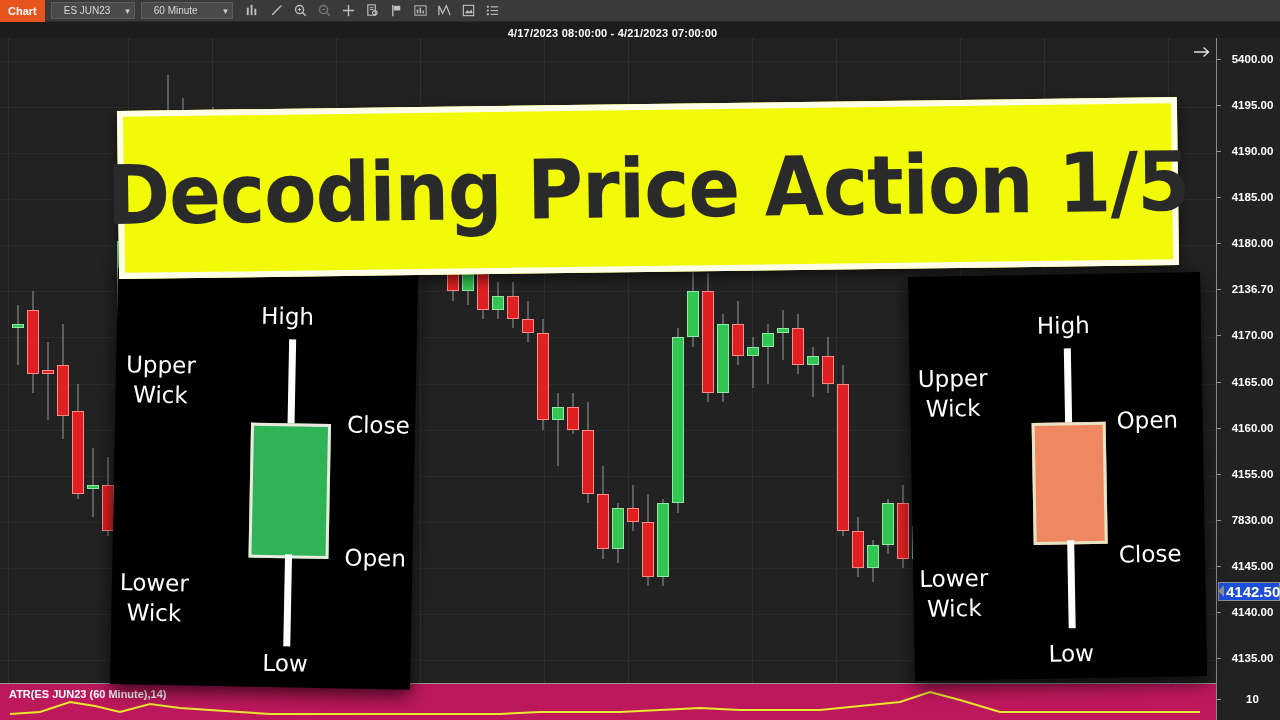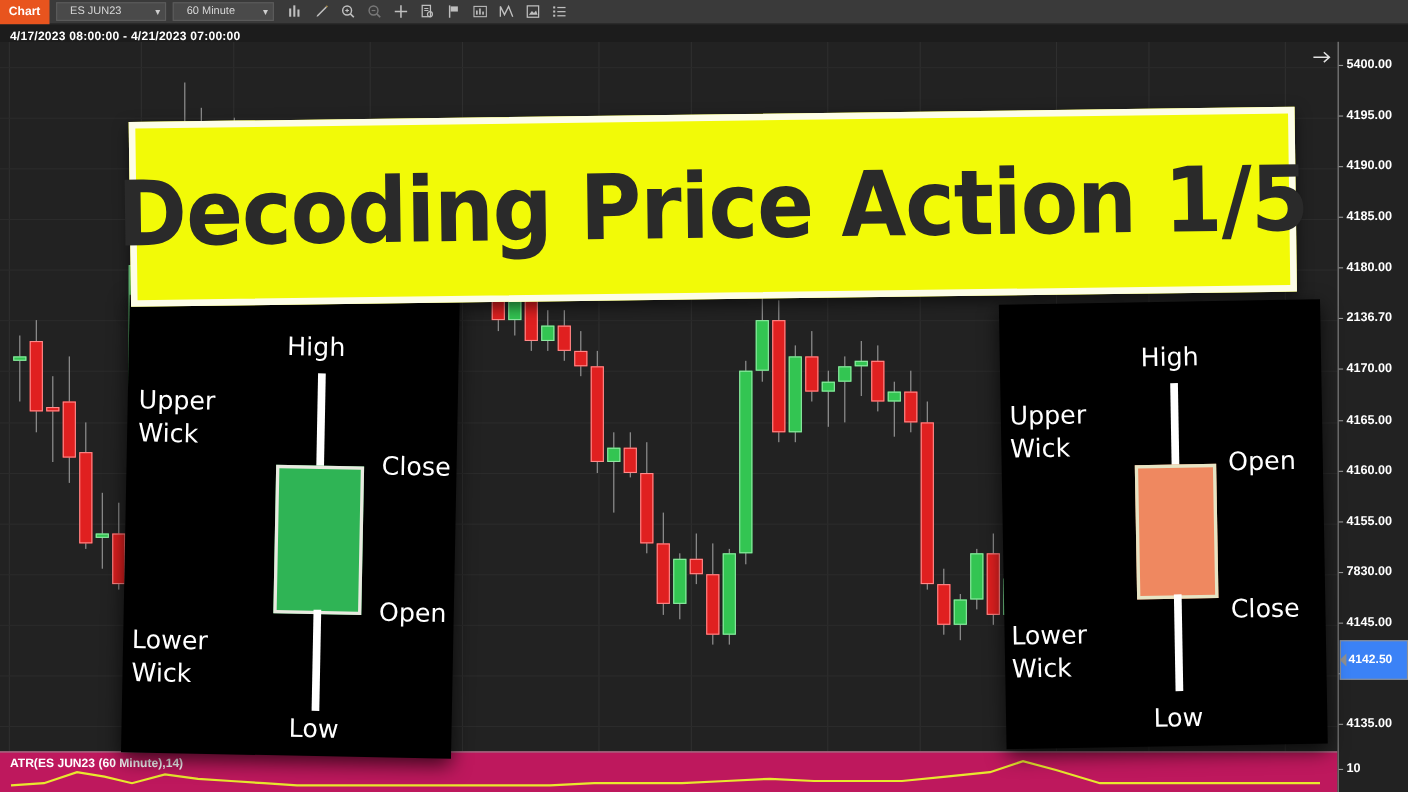--- a/index.html
+++ b/index.html
@@ -1,32 +1,32 @@
 <!DOCTYPE html>
 <html><head>
 <meta charset="utf-8">
 <style>
   * { margin:0; padding:0; box-sizing:border-box; }
   html,body { width:1280px; height:720px; overflow:hidden; background:#000; }
   body { font-family:"Liberation Sans", sans-serif; }
 
-  #app { position:relative; width:1280px; height:720px; background:#1c1c1c; }
+  #app { position:relative; width:1280px; height:720px; background:#1c1c1c;text-align:center; }
 
   
   .toolbar { position:absolute; left:0; top:0; width:1280px; height:22px;
              background:#3a3a3a; display:flex; align-items:center; z-index:20;
              border-bottom:1px solid #2a2a2a; }
   .chart-tab { background:#e8541e; color:#fff; font-size:11px; font-weight:bold;
                height:22px; line-height:22px; padding:0 8px; }
   .sel { height:17px; background:#4a4a4a; border:1px solid #5c5c5c; margin-left:6px;
          display:flex; align-items:center; color:#d8d8d8; font-size:10px;
          padding:0 4px; position:relative; }
   .sel .lbl { padding-left:8px; }
   .sel .cv { margin-left:auto; padding-left:14px; font-size:9px; color:#cfcfcf; }
-  #sym-select { width:100px; }
+  #sym-select { width:84px; }
   #tf-select { width:92px; }
   .tbar-icons { display:flex; align-items:center; margin-left:12px; gap:9px; }
   .ticon { width:15px; height:15px; opacity:.82; display:block; }
   .ticon.dim { opacity:.38; }
 
   
   .daterange { position:absolute; left:0; top:22px; width:1216px; height:22px;
                color:#fff; font-size:11px; font-weight:bold; padding-left:9px;
                line-height:22px; z-index:15; letter-spacing:.2px; }
   .arrow-right { position:absolute; left:1192px; top:44px; width:20px; height:16px; z-index:15; }
@@ -51,22 +51,22 @@
                font-weight:bold; white-space:nowrap; z-index:3; }
   .atr-sep { position:absolute; left:0; top:0; width:1216px; height:1px; background:#9a9a9a; }
 
   
   .price-axis { position:absolute; left:1216px; top:38px; width:64px; height:682px;
                 background:#222222; border-left:1px solid #8a8a8a; }
   .ptick { position:absolute; left:0; width:64px; color:#ffffff; font-size:11.5px;
            font-weight:bold; padding-left:7px; white-space:nowrap; }
   .ptick::before { content:""; position:absolute; left:0; top:50%; width:4px; height:1px;
                    background:#9a9a9a; }
-  .plast { position:absolute; left:1px; width:62px; height:36px; background:#3b82f6;
-           border:1px solid #8f8f8f; color:#fff; font-size:11px; font-weight:bold;
+  .plast { position:absolute; left:1px; width:62px; height:19px; background:#1d4ed8;
+           border:1px solid #8f8f8f; color:#fff; font-size:15px; font-weight:bold;
            display:flex; align-items:center; padding-left:7px; }
   .plast::before { content:""; position:absolute; left:-7px; top:50%;
                    transform:translateY(-50%); border:6px solid transparent;
                    border-right-color:#8f8f8f; }
 
   
   .watermark { position:absolute; left:432px; top:358px; display:flex;
                align-items:center; z-index:6; pointer-events:none; }
   .wm-txt { font-size:38px; font-weight:bold; color:rgba(190,190,190,.72);
             letter-spacing:-1px; line-height:1; }

